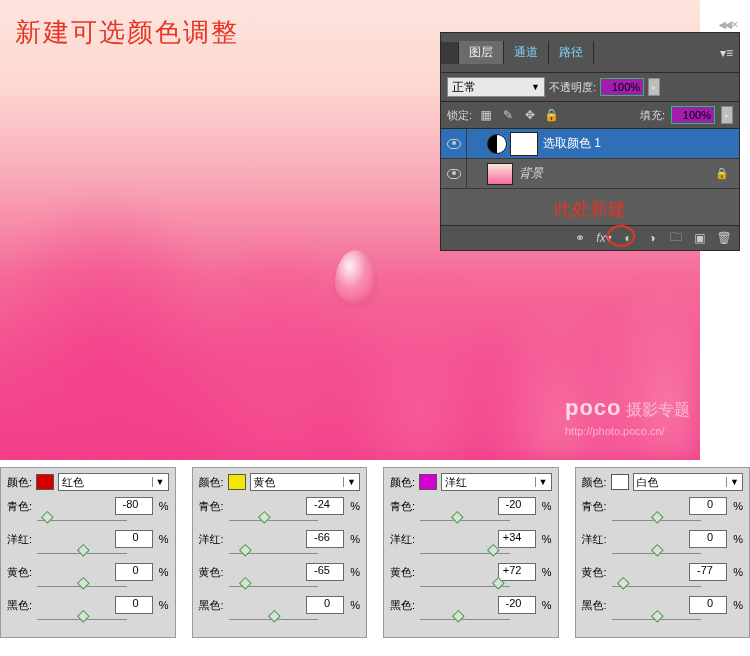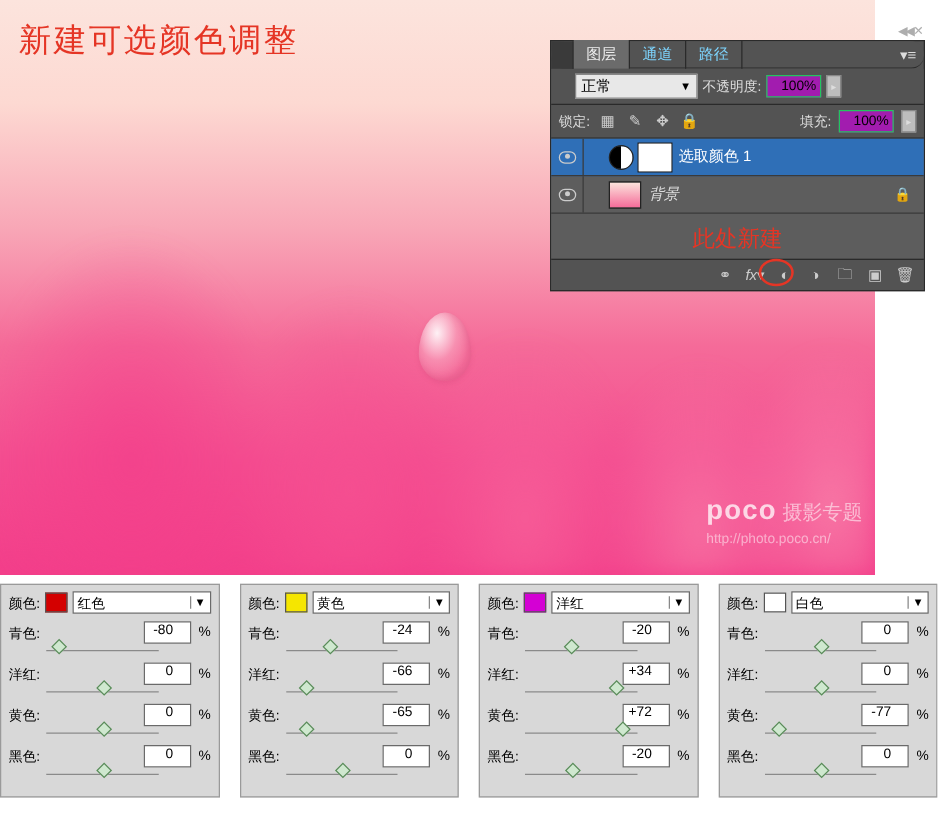--- a/index.html
+++ b/index.html
@@ -36,32 +36,31 @@
 .wm-logo { color: rgba(255,255,255,0.75); font-size: 22px; font-weight: bold; letter-spacing: 1px; }
 .wm-sub { color: rgba(255,255,255,0.55); font-size: 16px; }
 .wm-url { color: rgba(255,255,255,0.5); font-size: 11px; }
 
 
 .layers-panel {
   position: absolute; top: 32px; left: 440px; width: 300px;
   background: #535353; border: 1px solid #2a2a2a; font-size: 12px; color: #ddd;
 }
 .panel-header {
-  background: #535353; display: flex; align-items: center; height: 22px;
+  background: #535353; display: flex; align-items: center; height: 40px;
   border-bottom: 1px solid #2a2a2a;
-  border-radius: 10px;
 }
 .panel-header .gap { width: 18px; height: 22px; background: #3a3a3a; border-right: 1px solid #2a2a2a; }
 .tab { padding: 3px 10px; color: #7dd3fc; border-right: 1px solid #2a2a2a; cursor: default; }
 .tab.active { background: #6b6b6b; color: #eee; }
 .panel-menu { margin-left: auto; padding: 2px 6px; }
 .triangles { position: absolute; top: -14px; right: 2px; color: #aeaeae; font-size: 10px; letter-spacing: -2px; }
 
 .controls-row {
-  display: flex; align-items: center; padding: 4px 19px; gap: 4px;
+  display: flex; align-items: center; padding: 4px 6px; gap: 4px;
   border-bottom: 1px solid #2a2a2a; background: #535353;
 }
 .dropdown {
   background: #e8e8e8; color: #000; border: 1px solid #888; height: 20px;
   display: flex; align-items: center; padding: 0 4px; flex: 0 0 98px;
 }
 .dropdown .dd-arrow { margin-left: auto; font-size: 9px; }
 .lbl { color: #ddd; font-size: 11px; }
 .pct-input {
   background: #a21caf; color: #000; border: 1px solid #22c55e; width: 44px; height: 18px;

